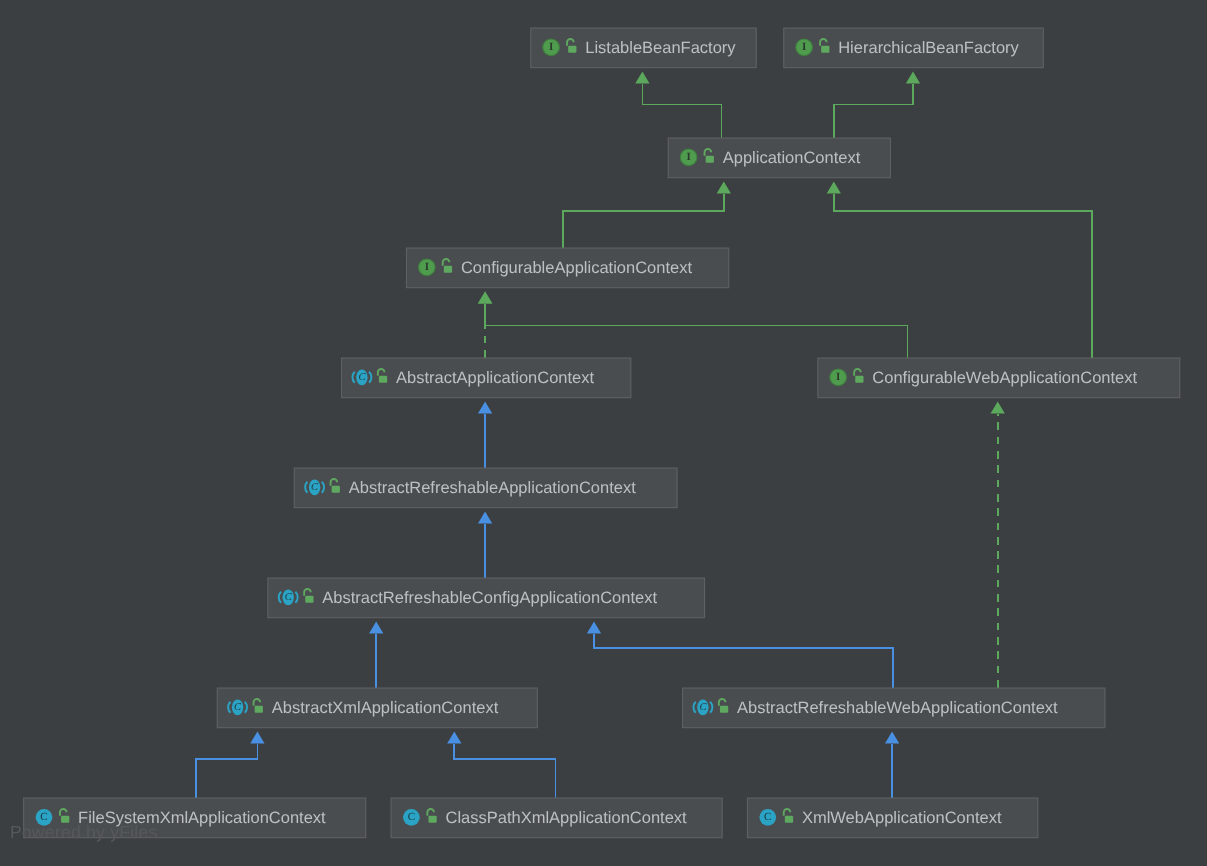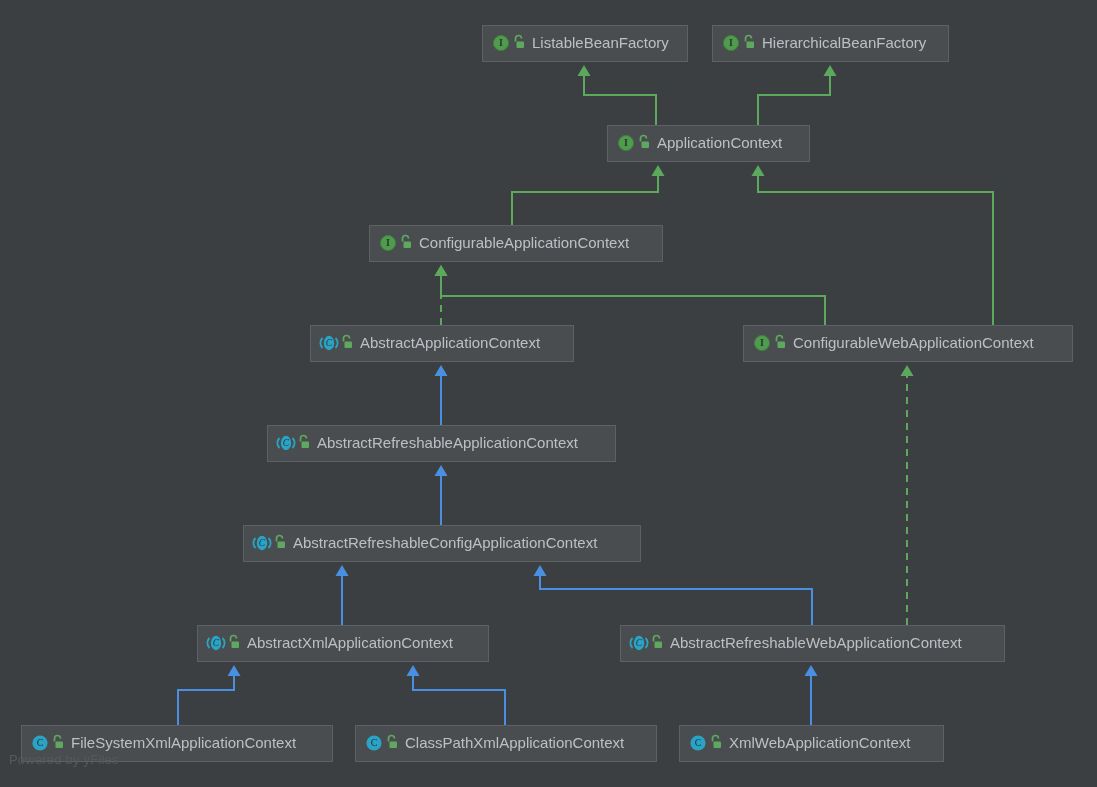--- a/index.html
+++ b/index.html
@@ -30,21 +30,21 @@
     font-family: "Liberation Sans", sans-serif;
     font-size: 15px;
     fill: #bcc0c4;
     dominant-baseline: middle;
   }
   .watermark {
     position: absolute;
     left: 9px;
     bottom: 20px;
     font-family: "Liberation Sans", sans-serif;
-    font-size: 13px;
+    font-size: 16px;
     color: #56595b;
     letter-spacing: 0.2px;
     white-space: nowrap;
   }
 </style>
 </head>
 <body>
 
 <svg id="canvas" viewBox="0 0 1097 787" width="1097" height="787" xmlns="http://www.w3.org/2000/svg">
   <rect x="0" y="0" width="1097" height="787" fill="#3c3f41"></rect>

